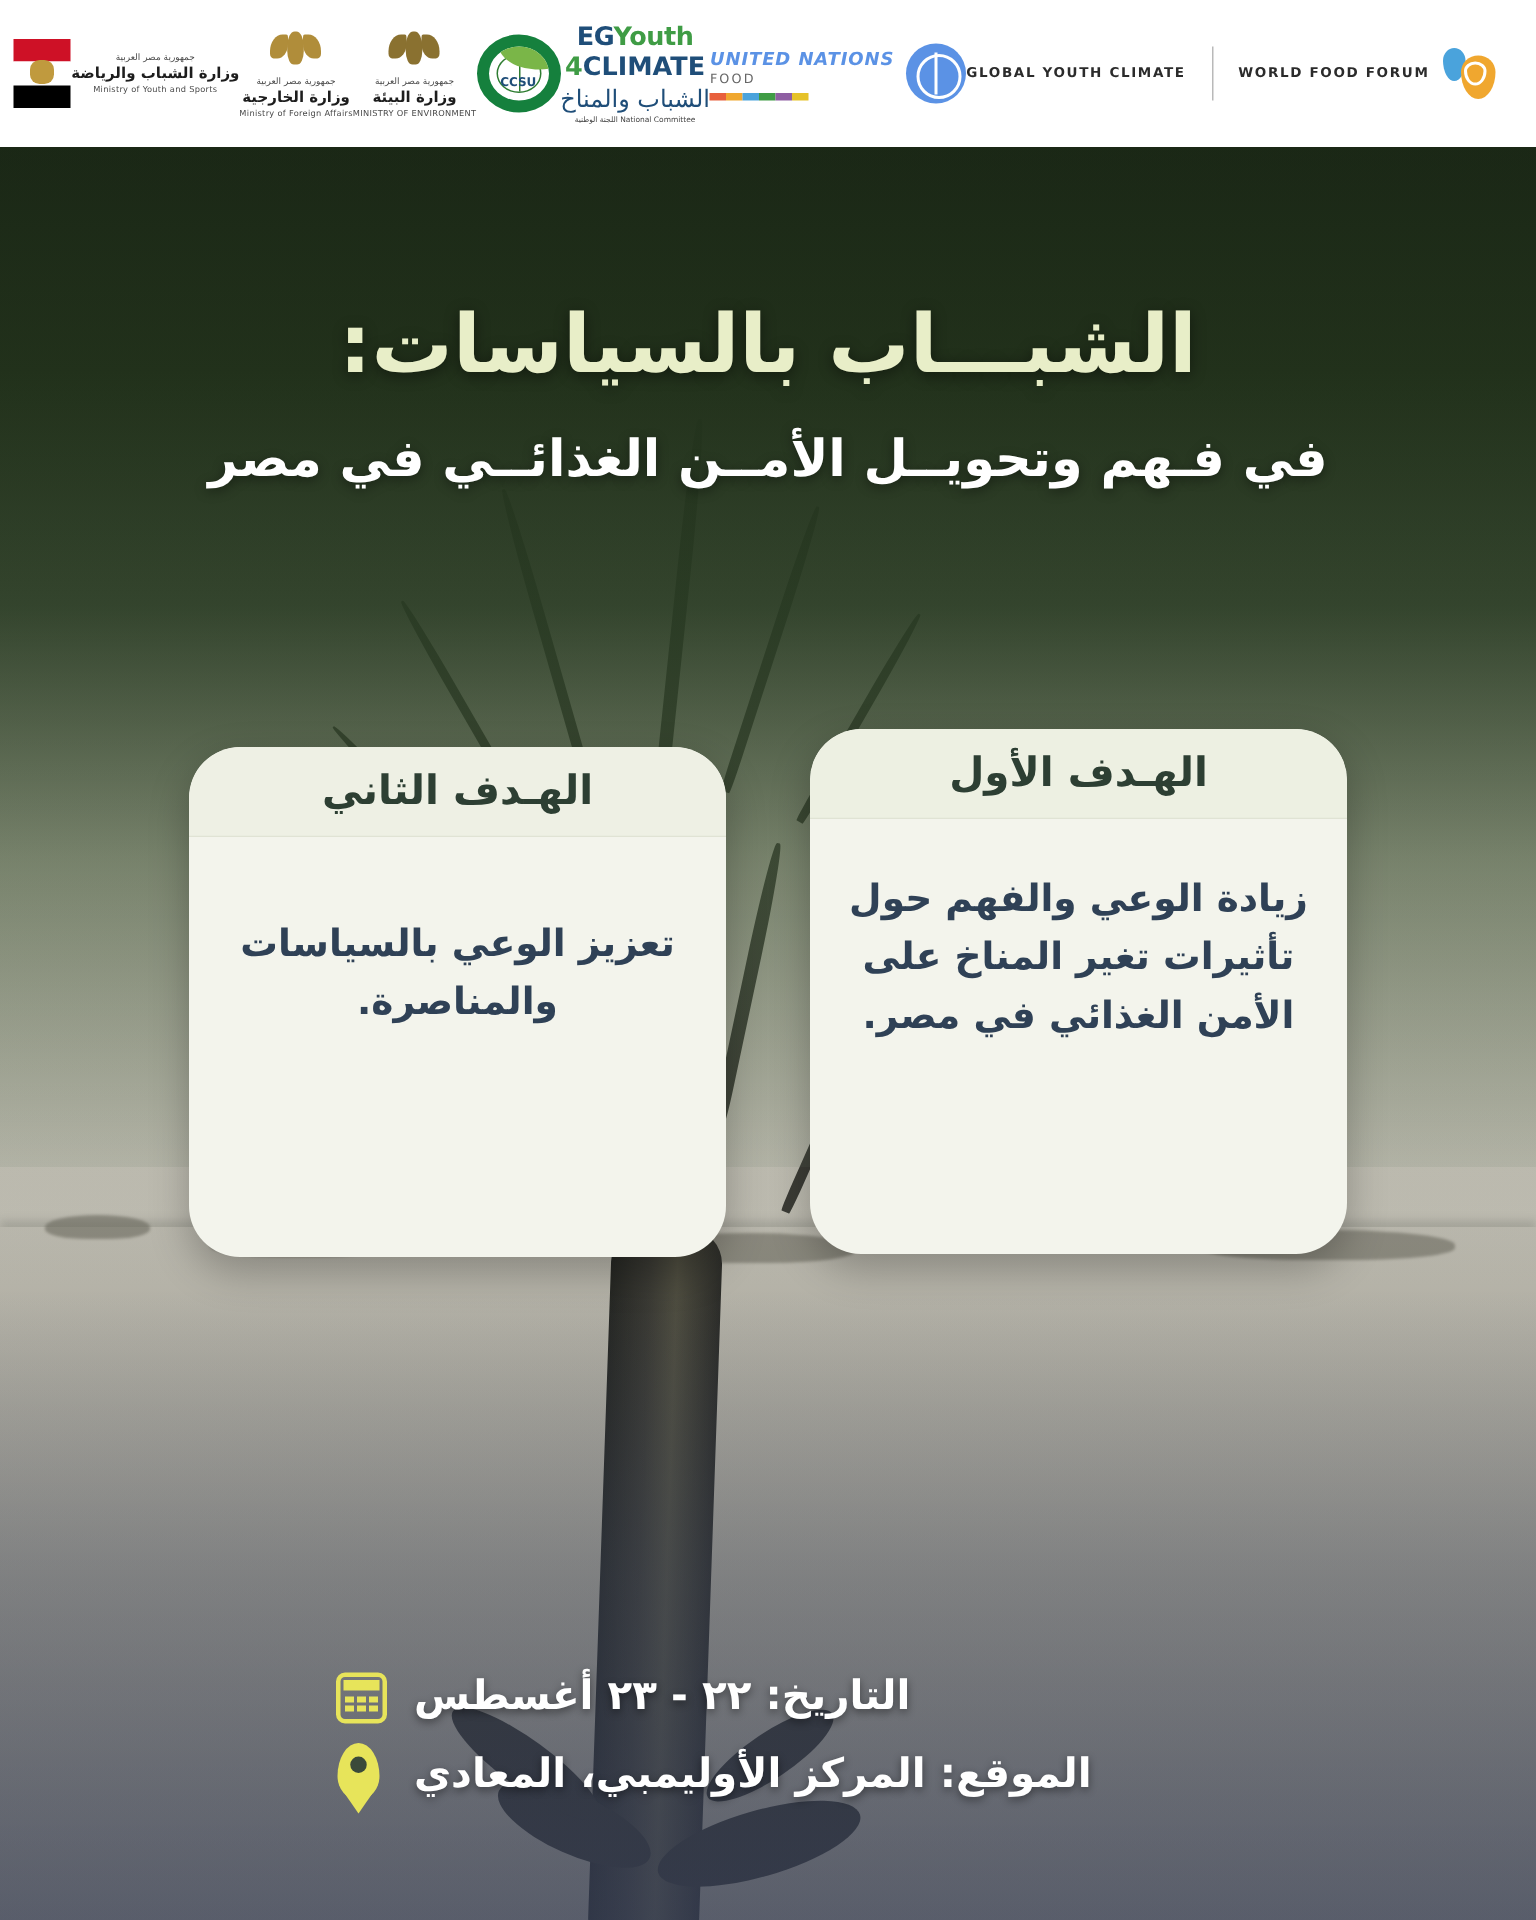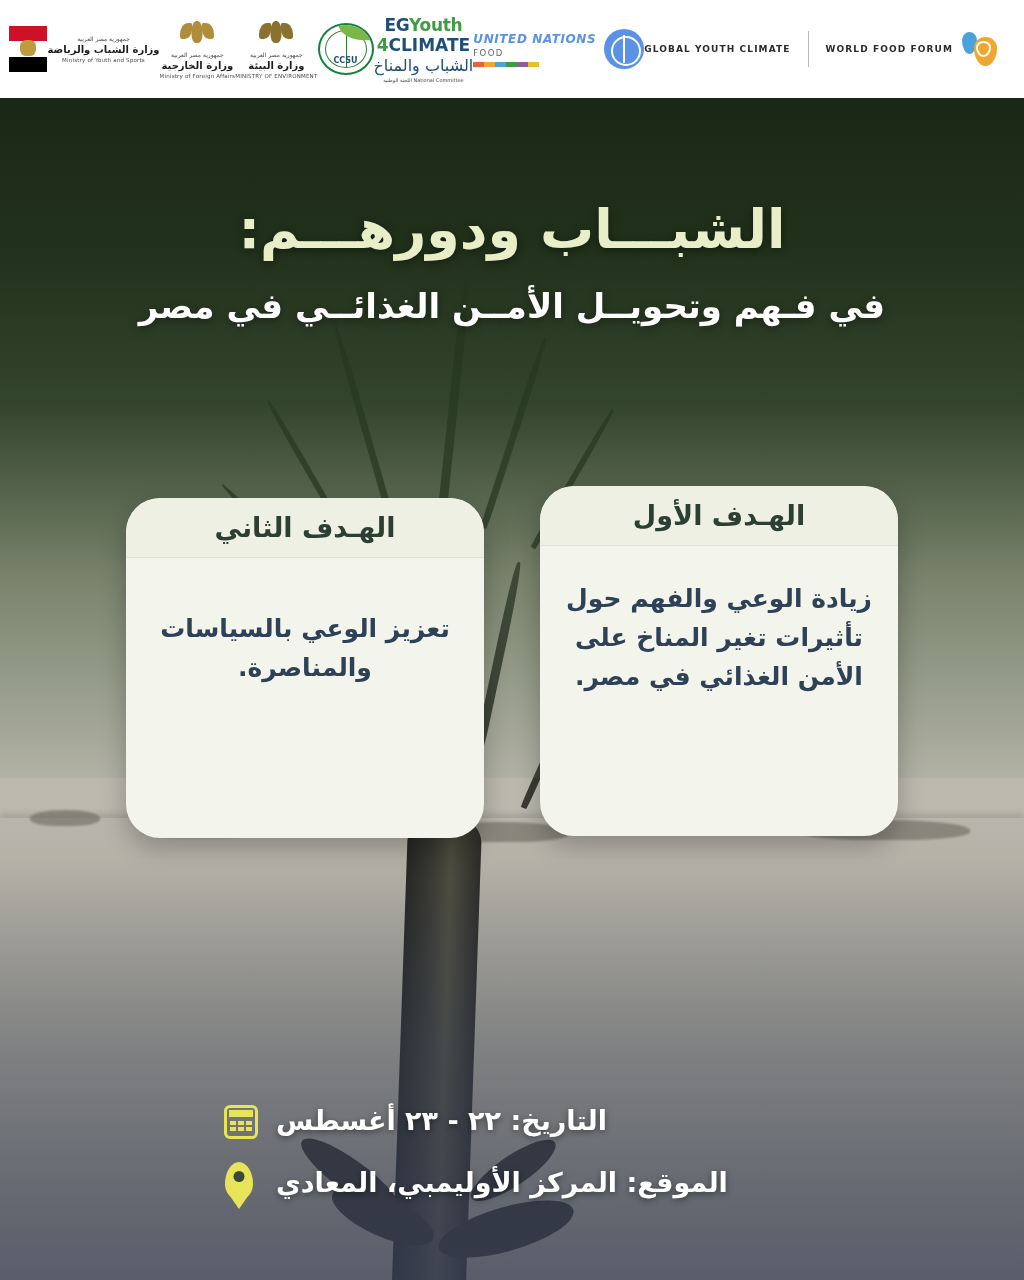--- a/index.html
+++ b/index.html
@@ -115,21 +115,21 @@
   .eg .line2 .c { color: #3f9c45; }
   .eg .line2 .d { color: #1f4e79; }
   .eg .ar { font-size: 16px; color: #1f4e79; margin-top: 1px; }
   .eg .sub { font-size: 5px; color: #444; margin-top: 2px; }
 
   
   .ccsu { }
   .ccsu .globe {
     width: 56px; height: 52px;
     border-radius: 50%;
-    border: 2px solid #15803d;
+    border: 8px solid #15803d;
     position: relative;
     background: #ffffff;
     overflow: hidden;
   }
   .ccsu .globe .grid {
     position: absolute; inset: 5px;
     border: 1.5px solid #2f7d32;
     border-radius: 50%;
   }
   .ccsu .globe .grid::after {
@@ -320,21 +320,21 @@
   .card.second .card-body { padding-top: 52px; }
 
   
   .footer {
     position: absolute;
     right: 44px;
     bottom: 78px;
     width: 760px;
     display: flex;
     flex-direction: column;
-    gap: 22px;
+    gap: 12px;
     align-items: flex-end;
   }
   .f-row {
     display: flex;
     flex-direction: row;
     align-items: center;
     gap: 18px;
   }
   .f-text {
     font-size: 27px;
@@ -511,21 +511,21 @@
       <div class="root" style="left:215px; top:900px; width:100px; height:30px; transform:rotate(-34deg);"></div>
     </div>
 
     <div class="tint-top"></div>
     <div class="tint-bottom"></div>
     <div class="tint-all"></div>
   </div>
 
   <div class="content">
 
-    <div class="title-main">الشبـــاب ودورهـــم:</div>
+    <div class="title-main">الشبـــاب بالسياسات:</div>
     <div class="title-sub">في فـهم وتحويــل الأمــن الغذائــي في مصر</div>
 
     <div class="cards">
 
       <div class="card first">
         <div class="card-head">الهـدف الأول</div>
         <div class="card-body">زيادة الوعي والفهم حول تأثيرات تغير المناخ على الأمن الغذائي في مصر.</div>
       </div>
 
       <div class="card second">

